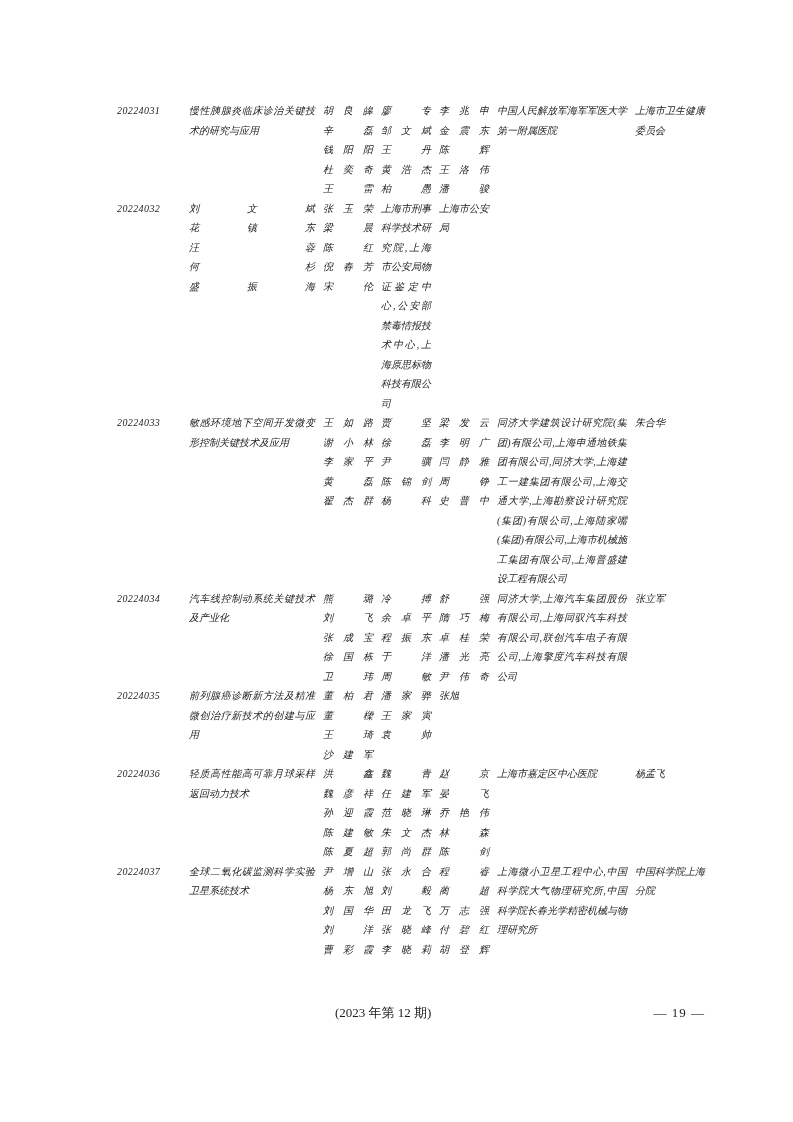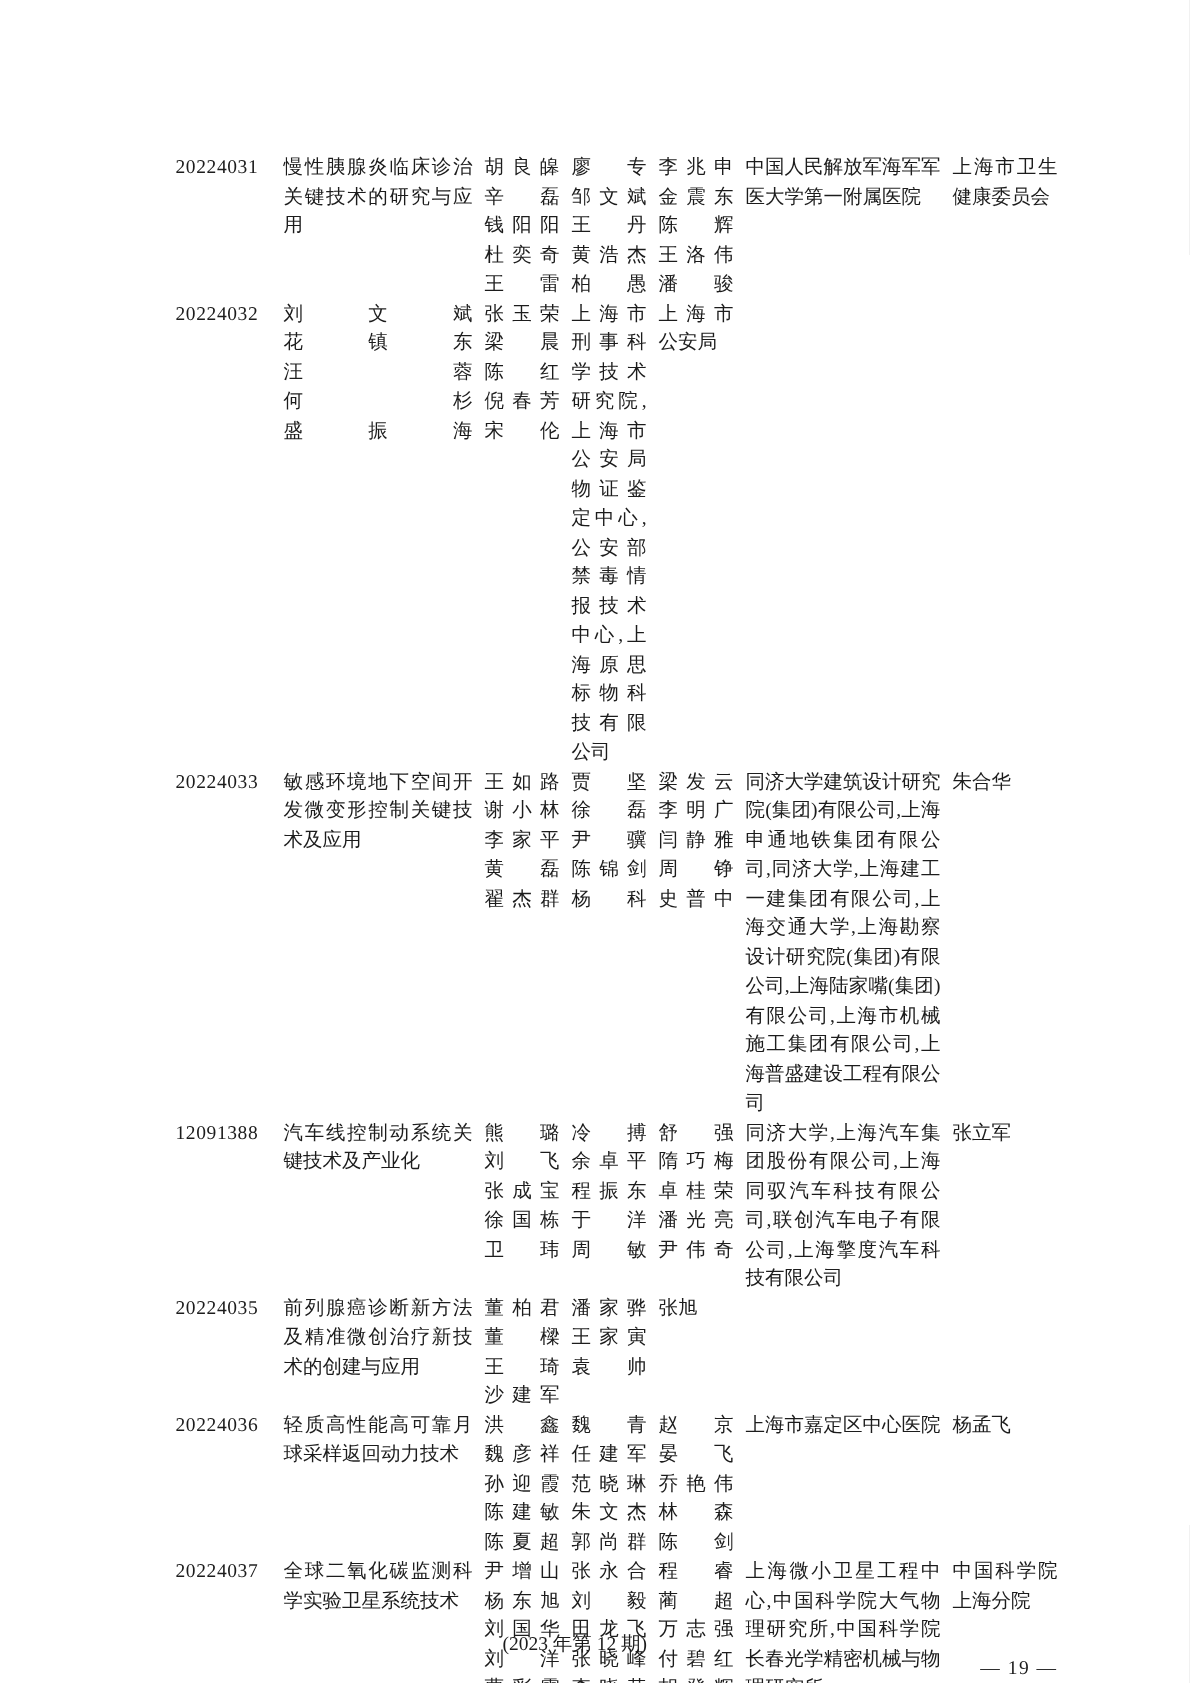--- a/index.html
+++ b/index.html
@@ -21,54 +21,54 @@
     position: absolute;
     left: 117px;
     top: 101px;
     width: 596px;
   }
   .award-row {
     display: grid;
     grid-template-columns: 64px 126px 50px 50px 50px 130px 70px;
     column-gap: 8px;
     align-items: start;
-    font-size: 13px;
+    font-size: 10px;
     line-height: 19.5px;
+    font-style: italic;
   }
   .col-number {
     font-family: "Liberation Serif", "DejaVu Serif", serif;
     letter-spacing: 0.4px;
     white-space: nowrap;
   }
   .col-title, .col-org, .col-nominator {
     text-align: justify;
   }
   .person-name {
     text-align-last: justify;
     -moz-text-align-last: justify;
   }
   .footer {
     position: absolute;
     left: 117px;
-    top: 1071px;
+    top: 1004px;
     width: 596px;
     display: flex;
-    align-items: center;
+    align-items: flex-start;
     font-size: 13px;
     line-height: 17px;
   }
   .footer-issue {
     margin-left: 218px;
   }
   .footer-page {
     margin-left: auto;
     margin-right: 8px;
     letter-spacing: 1px;
     white-space: nowrap;
-    margin-top: 32px;
   }
 </style>
 </head>
 <body>
 
 <div class="page">
 
   <div class="content" id="award-table">
 
     <div class="award-row">
@@ -141,21 +141,21 @@
           <div class="person-name">李明广</div>
           <div class="person-name">闫静雅</div>
           <div class="person-name">周铮</div>
           <div class="person-name">史普中</div>
         </div>
       <div class="col-org">同济大学建筑设计研究院(集团)有限公司,上海申通地铁集团有限公司,同济大学,上海建工一建集团有限公司,上海交通大学,上海勘察设计研究院(集团)有限公司,上海陆家嘴(集团)有限公司,上海市机械施工集团有限公司,上海普盛建设工程有限公司</div>
       <div class="col-nominator">朱合华</div>
     </div>
 
     <div class="award-row">
-      <div class="col-number">12091388</div>
+      <div class="col-number">20224034</div>
       <div class="col-title">汽车线控制动系统关键技术及产业化</div>
       <div class="col-names">
           <div class="person-name">熊璐</div>
           <div class="person-name">刘飞</div>
           <div class="person-name">张成宝</div>
           <div class="person-name">徐国栋</div>
           <div class="person-name">卫玮</div>
         </div>
       <div class="col-names">
           <div class="person-name">冷搏</div>

